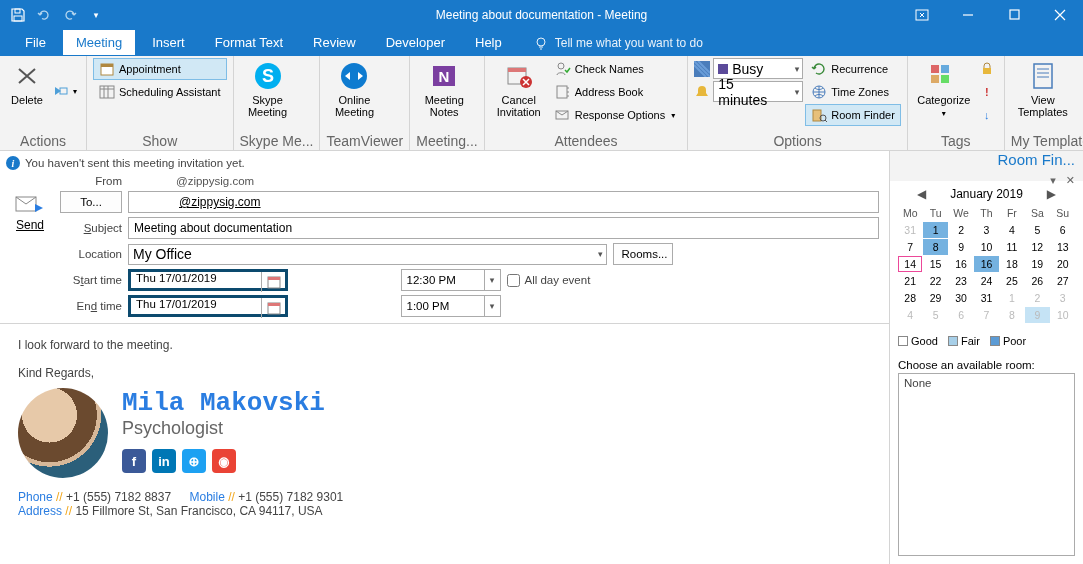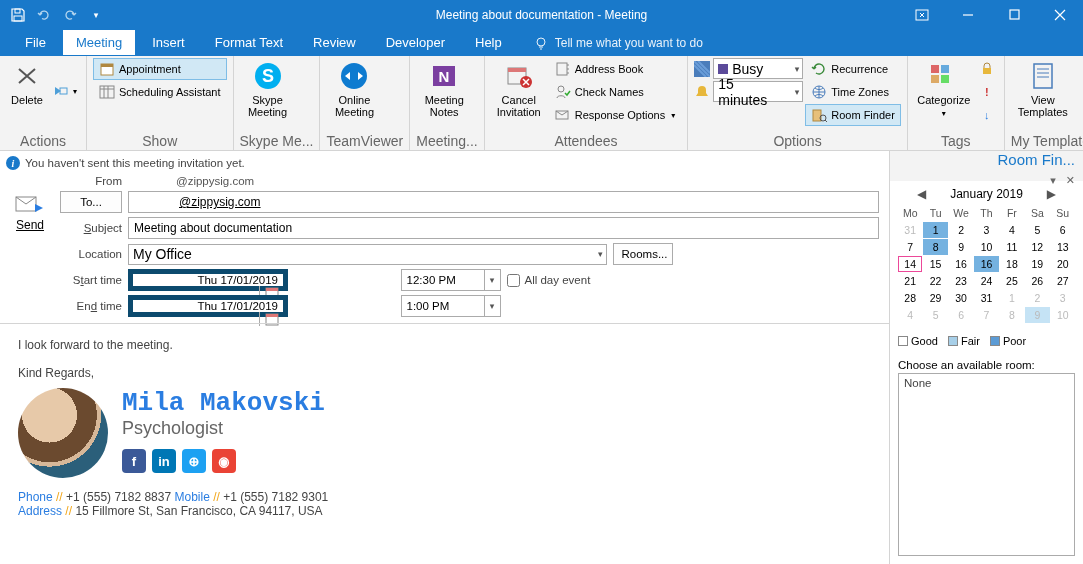--- a/index.html
+++ b/index.html
@@ -39,21 +39,21 @@
 .infobar { height: 24px; display: flex; align-items: center; padding: 0 6px; gap: 5px; color: #444; font-size: 11.5px; }
 .info-icon { width: 14px; height: 14px; border-radius: 50%; background: #1979ca; color: #fff; font-size: 10px; font-style: italic; font-weight: bold; display: flex; align-items: center; justify-content: center; font-family: Georgia, serif; }
 
 .form { display: flex; padding: 0 10px 6px 10px; gap: 10px; }
 .sendcol { width: 40px; display: flex; flex-direction: column; align-items: center; justify-content: flex-start; padding-top: 18px; }
 .sendbtn { width: 40px; display:flex;flex-direction:column;align-items:center;gap:2px;cursor:pointer;padding:3px 0;}
 .fields { flex: 1; display: grid; grid-template-columns: 62px 1fr 100px 100px 1fr; gap: 4px 6px; align-items: center; }
 .flabel { text-align: right; font-size: 11.5px; color: #444; }
 .finput { height: 22px; border: 1px solid #ababab; padding: 0 5px; font-size: 12px; }
 .fbtn { height: 22px; border: 1px solid #ababab; background: #fdfdfd; font-size: 11.5px; cursor: pointer; padding: 0 8px; text-align: center; }
-.datefield { display: flex; align-items: flex-end; height: 22px; border: 5px solid #0c4a6e; flex-direction: column; }
+.datefield { display: flex; align-items: flex-start; height: 22px; border: 3px solid #0c4a6e; }
 .datefield span { flex: 1; padding: 0 5px; font-size: 11.5px; }
 .datefield .calicon { width: 24px; height: 20px; border-left: 1px solid #ababab; display:flex;align-items:center;justify-content:center; }
 .timefield { display:flex;align-items:center;height:22px;border:1px solid #ababab; }
 .timefield span { flex:1;padding:0 5px;font-size:11.5px; }
 .timefield .dd { width:16px;border-left:1px solid #ababab;text-align:center;font-size:9px;line-height:20px;color:#555; }
 .allday { display:flex;align-items:center;gap:5px;font-size:11.5px;color:#444; }
 .allday input { margin: 0; }
 
 .body-area { flex: 1; padding: 14px 18px; overflow: auto; border-top: 1px solid #d4d4d4; color:#444; }
 .sig-name { color: #2a7de1; font-family: Liberation Mono, monospace; font-weight: bold; font-size: 26px; }
@@ -263,35 +263,35 @@
               <path d="M18 17l6 6m0-6l-6 6" stroke="#fff" stroke-width="1.5"></path>
             </svg>
           </div>
         <div class="vbtn-label" style="white-space:pre-line;">Cancel
 Invitation</div>
       </div>
       <div class="col">
         <div class="hbtn">
           <span class="smicon">
               <svg width="16" height="16">
-                <rect x="2" y="2" width="10" height="12" fill="none" stroke="#888"></rect>
-                <path d="M12 4h2M12 8h2M12 12h2" stroke="#888"></path>
-              </svg>
-            </span>
-          <span>Address Book</span>
-        </div>
-        <div class="hbtn">
-          <span class="smicon">
-              <svg width="16" height="16">
                 <circle cx="6" cy="5" r="3" fill="none" stroke="#888"></circle>
                 <path d="M2 14c0-3 8-3 8 0" fill="none" stroke="#888"></path>
                 <path d="M10 9l2 2 3-4" stroke="#3a3" stroke-width="1.5" fill="none"></path>
               </svg>
             </span>
           <span>Check Names</span>
+        </div>
+        <div class="hbtn">
+          <span class="smicon">
+              <svg width="16" height="16">
+                <rect x="2" y="2" width="10" height="12" fill="none" stroke="#888"></rect>
+                <path d="M12 4h2M12 8h2M12 12h2" stroke="#888"></path>
+              </svg>
+            </span>
+          <span>Address Book</span>
         </div>
         <div class="hbtn">
           <span class="smicon">
               <svg width="16" height="16">
                 <rect x="1" y="4" width="12" height="8" fill="none" stroke="#888"></rect>
                 <path d="M1 4l6 4 6-4" fill="none" stroke="#888"></path>
               </svg>
             </span>
           <span>Response Options</span>
           <span style="font-size:8px;margin-left:2px;">▾</span>
@@ -497,21 +497,21 @@
           <div class="soc">
             <div style="background:#3b5998;">f</div>
             <div style="background:#0077b5;">in</div>
             <div style="background:#1da1f2;">⊕</div>
             <div style="background:#ea4335;">◉</div>
           </div>
         </div>
       </div>
       <div class="contact">
         <span class="lbl">Phone</span><span class="sep"> // </span><span>+1 (555) 7182 8837</span>
-        <span class="lbl" style="margin-left:0;">Mobile</span><span class="sep"> // </span><span>+1 (555) 7182 9301</span><br>
+        <span class="lbl" style="margin-left:15px;">Mobile</span><span class="sep"> // </span><span>+1 (555) 7182 9301</span><br>
         <span class="lbl">Address</span><span class="sep"> // </span><span>15 Fillmore St, San Francisco, CA 94117, USA</span>
       </div>
     </div>
   </div>
 
   <div class="roompane">
     <div class="rp-header">
       <span>Room Fin...</span>
       <div class="ctrls">
           <span>▾</span>

